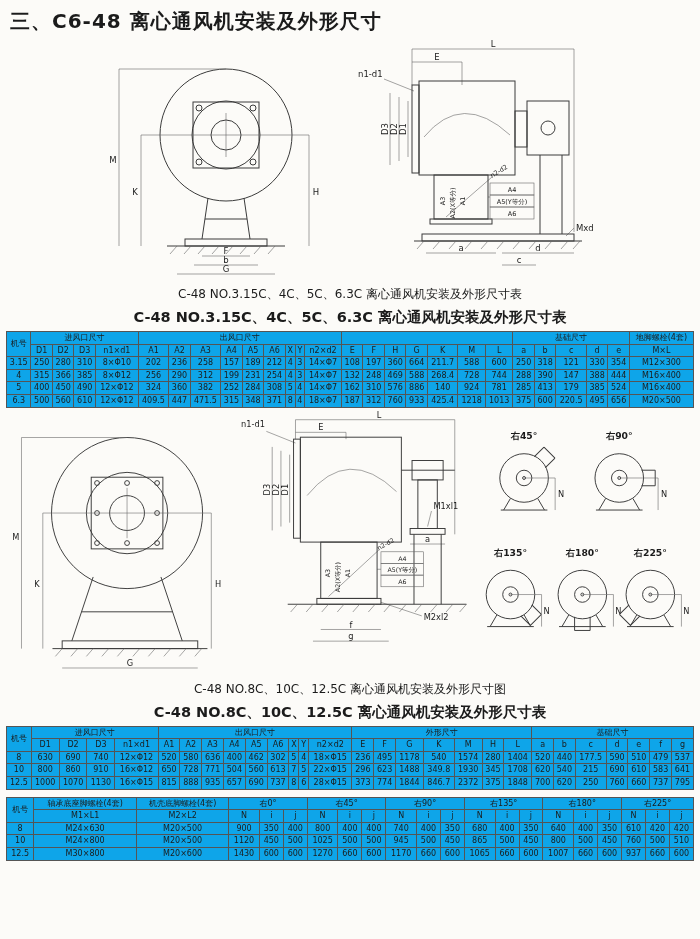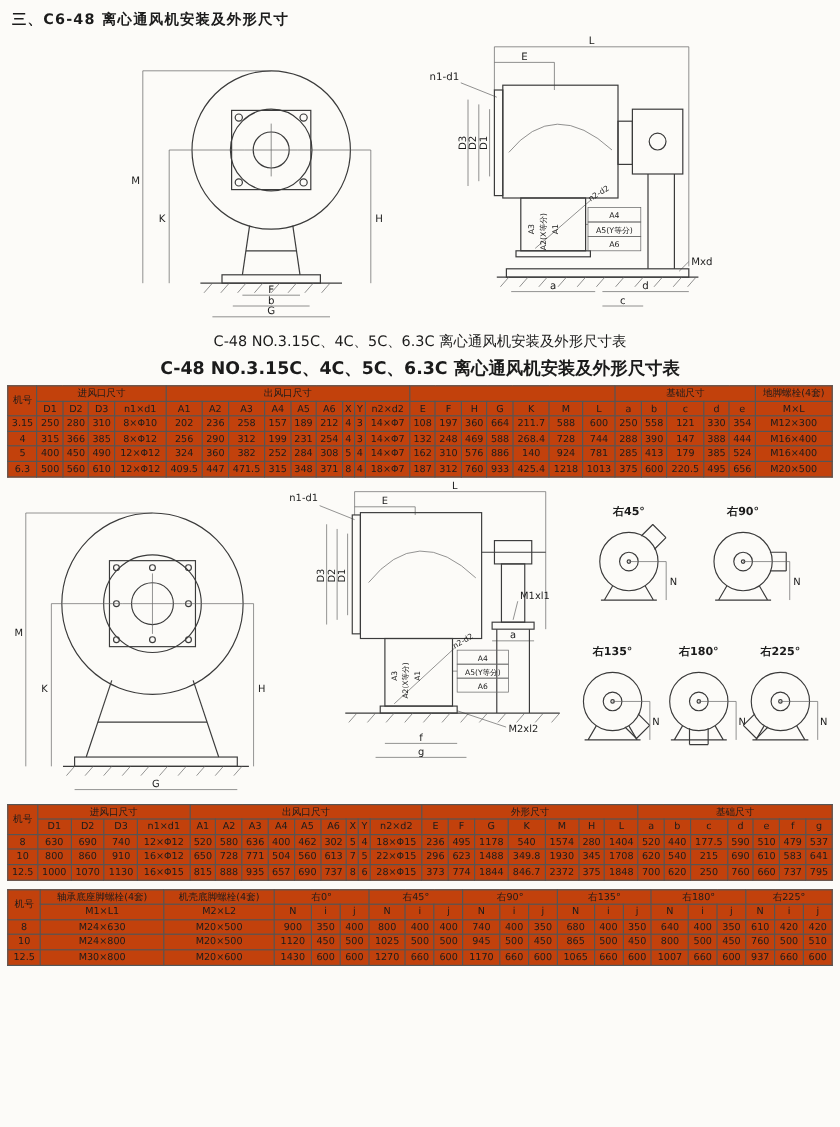--- a/index.html
+++ b/index.html
@@ -1,25 +1,25 @@
 <!DOCTYPE html>
 <html><head>
 <meta charset="utf-8">
 <style>
   *{margin:0;padding:0;box-sizing:border-box}
   html,body{width:700px}
   body{width:700px;height:939px;background:#fcfbf8;color:#1b1b1b;overflow:hidden;
        font-family:"DejaVu Sans","Liberation Sans",sans-serif}
   .page{padding:6px 6px 0 6px}
-  .page-title{font-size:12px;font-weight:700;letter-spacing:1px;margin:2px 0 0 4px}
+  .page-title{font-size:20px;font-weight:700;letter-spacing:1px;margin:2px 0 0 4px}
   .fig-row{display:flex;justify-content:center;align-items:flex-start;gap:14px;margin-top:2px}
   .fig-row-2{gap:2px;justify-content:space-between}
   .caption{text-align:center;font-size:12px;margin-top:1px}
   .tbl-title{text-align:center;font-size:14.5px;font-weight:700;margin:5px 0 4px}
-  table.dim{border-collapse:collapse;width:100%;font-size:8px;line-height:1.2;background:#c2410c}
+  table.dim{border-collapse:collapse;width:100%;font-size:8px;line-height:1.2;background:#0ea5e9}
   table.dim th,table.dim td{border:1px solid #555;text-align:center;padding:1px 1px;
        font-weight:400;white-space:nowrap}
   table.t3{margin-top:7px}
   .ln{fill:none;stroke:#3b3b3b;stroke-width:1}
   .thin{fill:none;stroke:#666;stroke-width:0.6}
   svg text{font-size:8.5px;fill:#1b1b1b}
   svg text.sm{font-size:6.5px}
   svg text.mid{text-anchor:middle}
   svg text.olbl{font-size:9.5px;font-weight:700}
 </style>
@@ -194,21 +194,21 @@
           <td>3</td>
           <td>14×Φ7</td>
           <td>108</td>
           <td>197</td>
           <td>360</td>
           <td>664</td>
           <td>211.7</td>
           <td>588</td>
           <td>600</td>
           <td>250</td>
-          <td>558</td>
+          <td>318</td>
           <td>121</td>
           <td>330</td>
           <td>354</td>
           <td>M12×300</td>
         </tr>
         <tr>
           <td>4</td>
           <td>315</td>
           <td>366</td>
           <td>385</td>
@@ -466,20 +466,22 @@
           <circle class="ln" cx="182" cy="190" r="8"></circle>
           <circle class="ln" cx="182" cy="190" r="1.5"></circle>
         <path class="ln" d="M168 211 l-7 12 M196 211 l7 12 M158 223 h48"></path>
         <line class="thin" x1="214" y1="190" x2="214" y2="223"></line>
         <line class="thin" x1="182" y1="190" x2="214" y2="190"></line>
         <text x="216" y="210">N</text>
       </g>
     </svg>
   </div>
 
+  <div class="caption">C-48 NO.8C、10C、12.5C 离心通风机安装及外形尺寸图</div>
+  <div class="tbl-title">C-48 NO.8C、10C、12.5C 离心通风机安装及外形尺寸表</div>
   <table class="dim">
       <thead>
         <tr>
           <th rowspan="2">机号</th>
           <th colspan="4">进风口尺寸</th>
           <th colspan="9">出风口尺寸</th>
           <th colspan="7">外形尺寸</th>
           <th colspan="7">基础尺寸</th>
         </tr>
         <tr>

